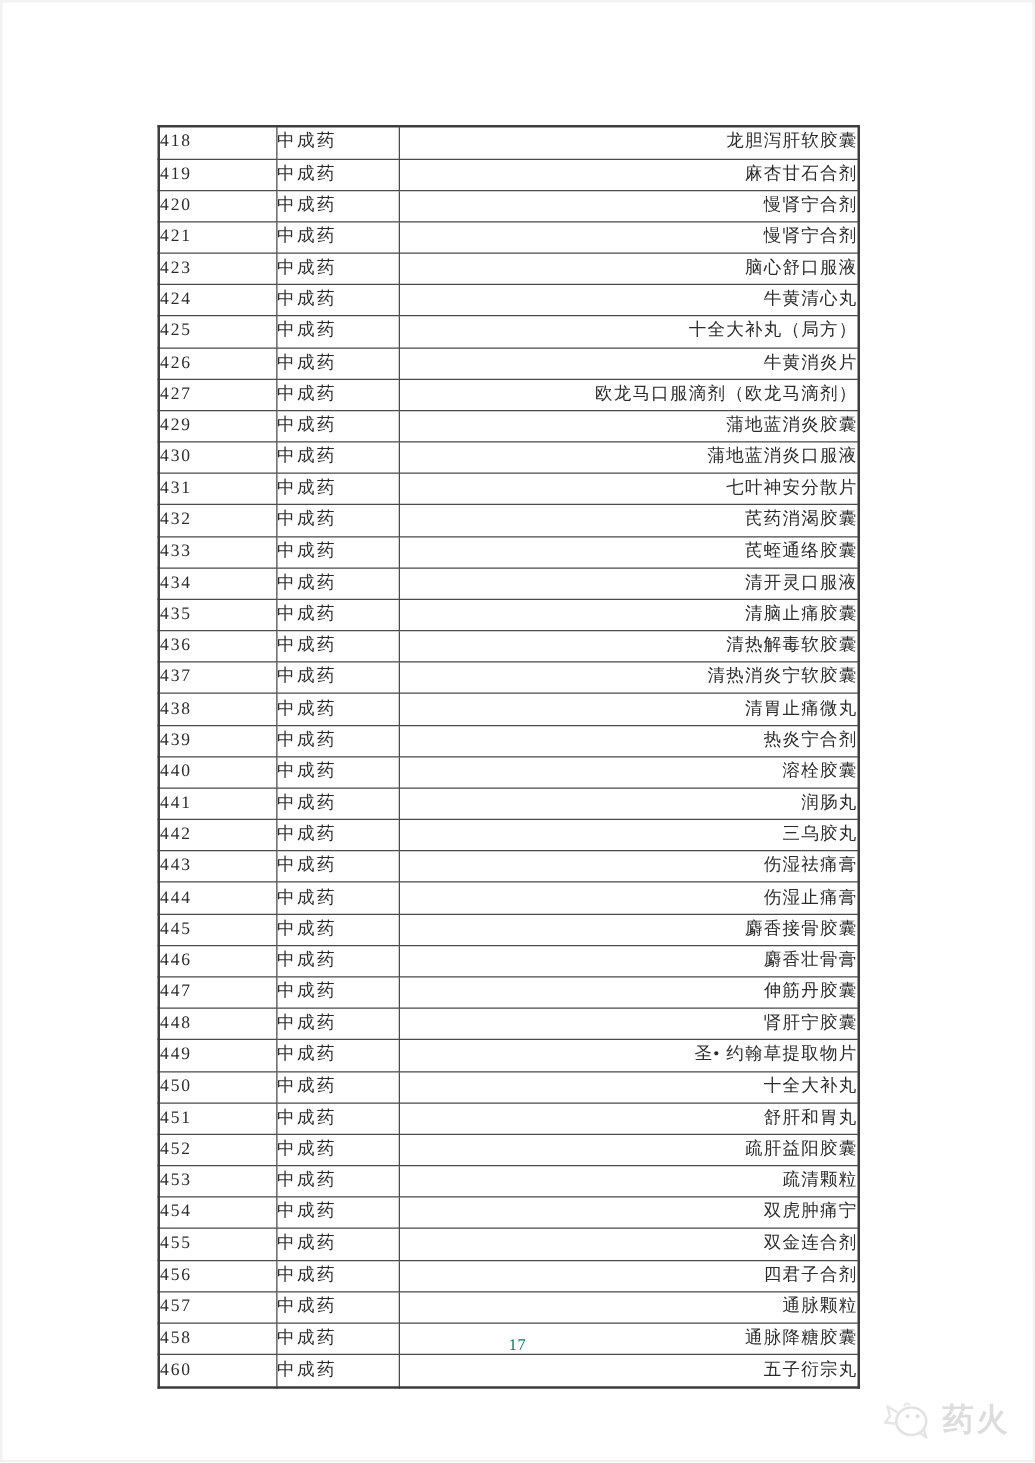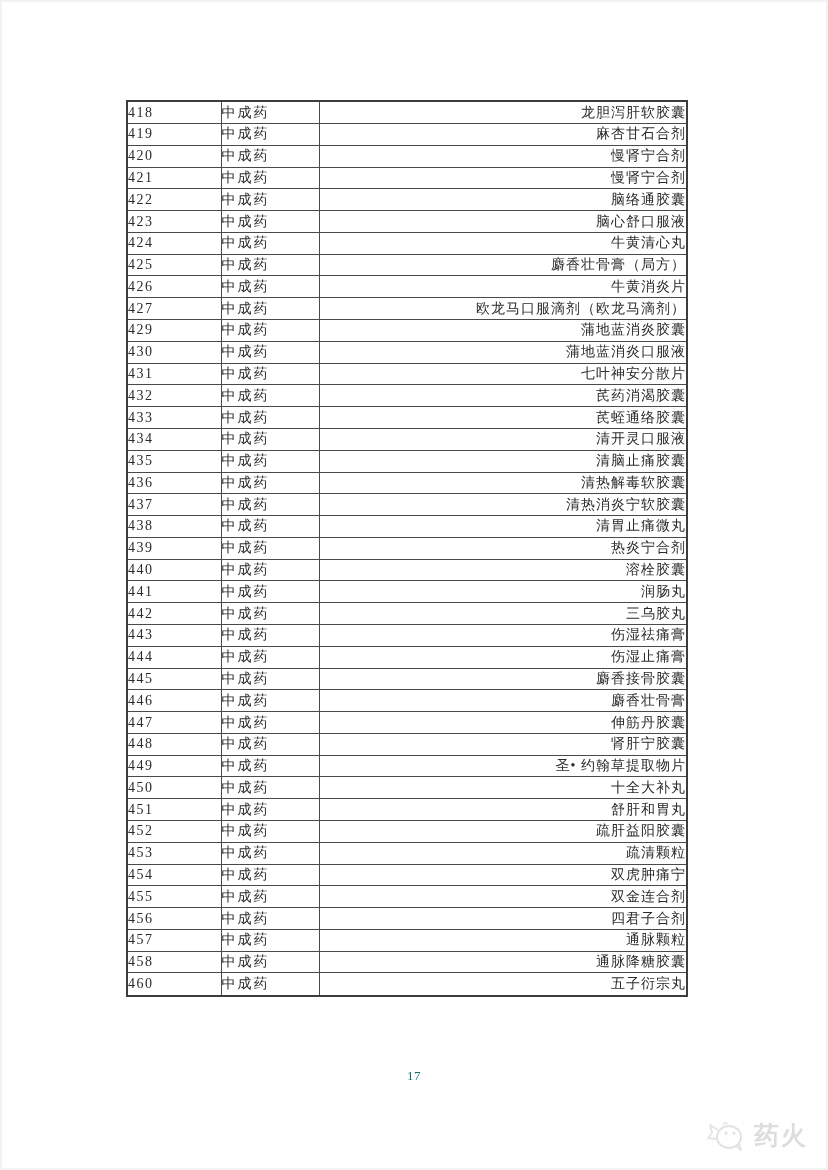--- a/index.html
+++ b/index.html
@@ -15,21 +15,21 @@
     box-shadow: inset 0 0 0 2px #f2f2f2;
     overflow: hidden;
     font-family: "Liberation Serif", "DejaVu Serif", serif;
     color: #2b2b2b;
   }
   table.drug-table {
     position: absolute;
     left: 126px;
     top: 100px;
     width: 560px;
-    height: 897px;
+    height: 1011px;
     border-collapse: collapse;
     table-layout: fixed;
     border: 2px solid #3d3d3d;
   }
   table.drug-table td {
     border: 1px solid #4a4a4a;
     font-size: 14px;
     line-height: 1;
     padding: 0;
     vertical-align: middle;
@@ -107,38 +107,33 @@
           <td class="cell-no">420</td>
           <td class="cell-category">中成药</td>
           <td class="cell-name">慢肾宁合剂</td>
         </tr>
         <tr>
           <td class="cell-no">421</td>
           <td class="cell-category">中成药</td>
           <td class="cell-name">慢肾宁合剂</td>
         </tr>
         <tr>
-          <td class="cell-no">422</td>
-          <td class="cell-category">中成药</td>
-          <td class="cell-name">脑络通胶囊</td>
-        </tr>
-        <tr>
           <td class="cell-no">423</td>
           <td class="cell-category">中成药</td>
           <td class="cell-name">脑心舒口服液</td>
         </tr>
         <tr>
           <td class="cell-no">424</td>
           <td class="cell-category">中成药</td>
           <td class="cell-name">牛黄清心丸</td>
         </tr>
         <tr>
           <td class="cell-no">425</td>
           <td class="cell-category">中成药</td>
-          <td class="cell-name">麝香壮骨膏（局方）</td>
+          <td class="cell-name">十全大补丸（局方）</td>
         </tr>
         <tr>
           <td class="cell-no">426</td>
           <td class="cell-category">中成药</td>
           <td class="cell-name">牛黄消炎片</td>
         </tr>
         <tr>
           <td class="cell-no">427</td>
           <td class="cell-category">中成药</td>
           <td class="cell-name">欧龙马口服滴剂（欧龙马滴剂）</td>

